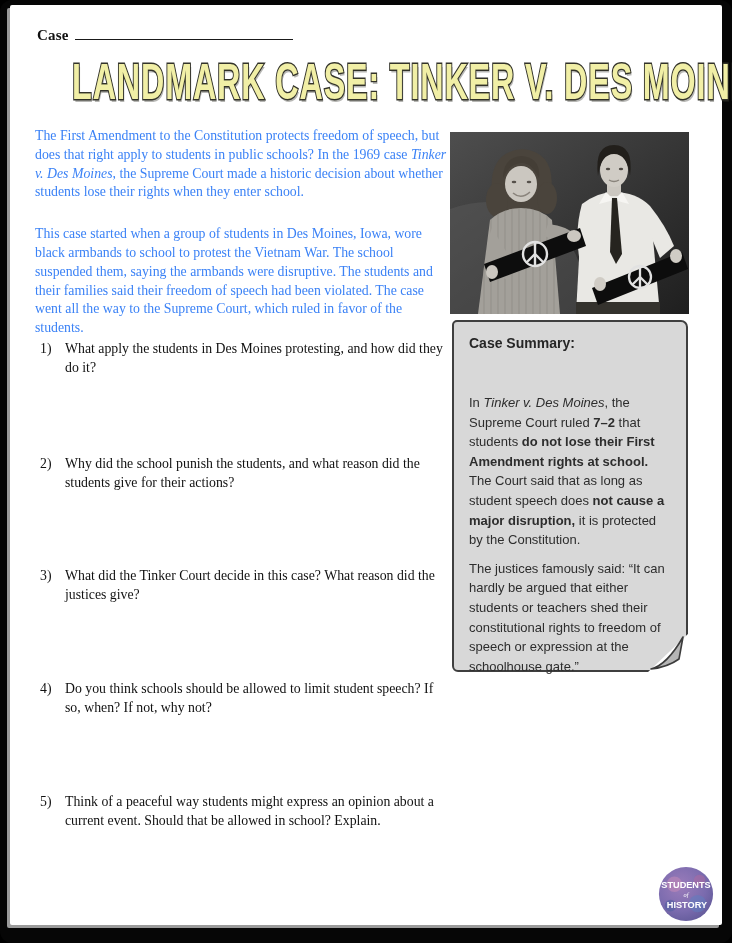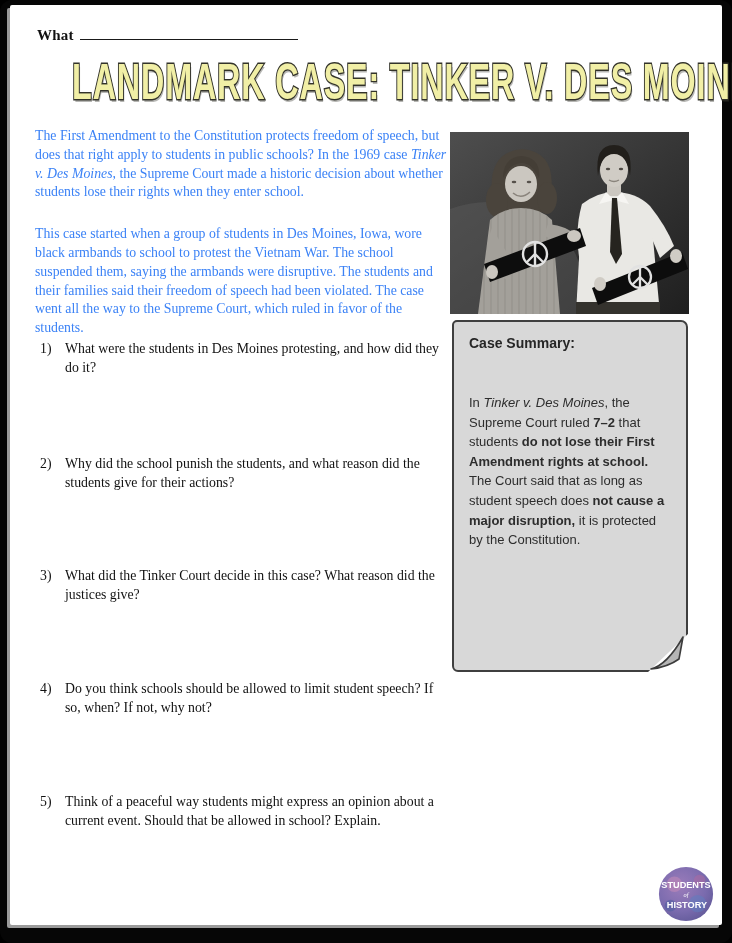--- a/index.html
+++ b/index.html
@@ -49,35 +49,35 @@
   
   .logo{position:absolute;left:647px;top:860px;width:58px;height:58px;}
 </style>
 </head>
 <body>
 
 <div class="frame">
   <div class="page">
 
     <div class="name-row">
-      <span class="name-label">What</span><span class="name-blank"></span>
+      <span class="name-label">Case</span><span class="name-blank"></span>
     </div>
 
     <div class="title">
       <span class="title-inner">LANDMARK CASE: TINKER V. DES MOINES</span>
     </div>
 
     <div class="intro">
       <p><span>The First Amendment to the Constitution protects freedom of speech, but does that right apply to students in public schools? In the 1969 case </span><span class="i">Tinker v. Des Moines</span><span>, the Supreme Court made a historic decision about whether students lose their rights when they enter school.</span></p>
       <p><span>This case started when a group of students in Des Moines, Iowa, wore black armbands to school to protest the Vietnam War. The school suspended them, saying the armbands were disruptive. The students and their families said their freedom of speech had been violated. The case went all the way to the Supreme Court, which ruled in favor of the students.</span></p>
     </div>
 
     <div class="q q1">
       <span class="qnum">1)</span>
-      <span class="qtext">What were the students in Des Moines protesting, and how did they do it?</span>
+      <span class="qtext">What apply the students in Des Moines protesting, and how did they do it?</span>
     </div>
     <div class="q q2">
       <span class="qnum">2)</span>
       <span class="qtext">Why did the school punish the students, and what reason did the students give for their actions?</span>
     </div>
     <div class="q q3">
       <span class="qnum">3)</span>
       <span class="qtext">What did the Tinker Court decide in this case? What reason did the justices give?</span>
     </div>
     <div class="q q4">
@@ -166,20 +166,21 @@
 
       <ellipse cx="42" cy="140" rx="6" ry="7" fill="#cbc7c0"></ellipse>
       <ellipse cx="124" cy="104" rx="7" ry="6" fill="#cbc7c0"></ellipse>
       <ellipse cx="150" cy="152" rx="6" ry="7" fill="#d0ccc5"></ellipse>
       <ellipse cx="226" cy="124" rx="6" ry="7" fill="#d0ccc5"></ellipse>
     </svg>
 
     <div class="case-box">
       <div class="case-heading">Case Summary:</div>
       <p><span>In </span><span class="i">Tinker v. Des Moines</span><span>, the Supreme Court ruled </span><span class="b">7–2</span><span> that students </span><span class="b">do not lose their First Amendment rights at school.</span><span> The Court said that as long as student speech does </span><span class="b">not cause a major disruption,</span><span> it is protected by the Constitution.</span></p>
+      <p><span>The justices famously said: “It can hardly be argued that either students or teachers shed their constitutional rights to freedom of speech or expression at the schoolhouse gate.”</span></p>
       <svg class="fold" width="42" height="42" viewBox="0 0 42 42">
         <path d="M42,2 L42,42 L0,42 Z" fill="#ffffff"></path>
         <path d="M4,38 Q20,34 36,6 L32,28 Q21,36 4,38 Z" fill="var(--fold-gray,#b5b5b5)" stroke="#3c3c3c" stroke-width="1.6" stroke-linejoin="round"></path>
       </svg>
     </div>
 
     <svg class="logo" viewBox="0 0 60 60">
       <defs>
         <radialGradient id="lg" cx="0.4" cy="0.35" r="0.85">
           <stop offset="0" stop-color="#9b7cba"></stop>

